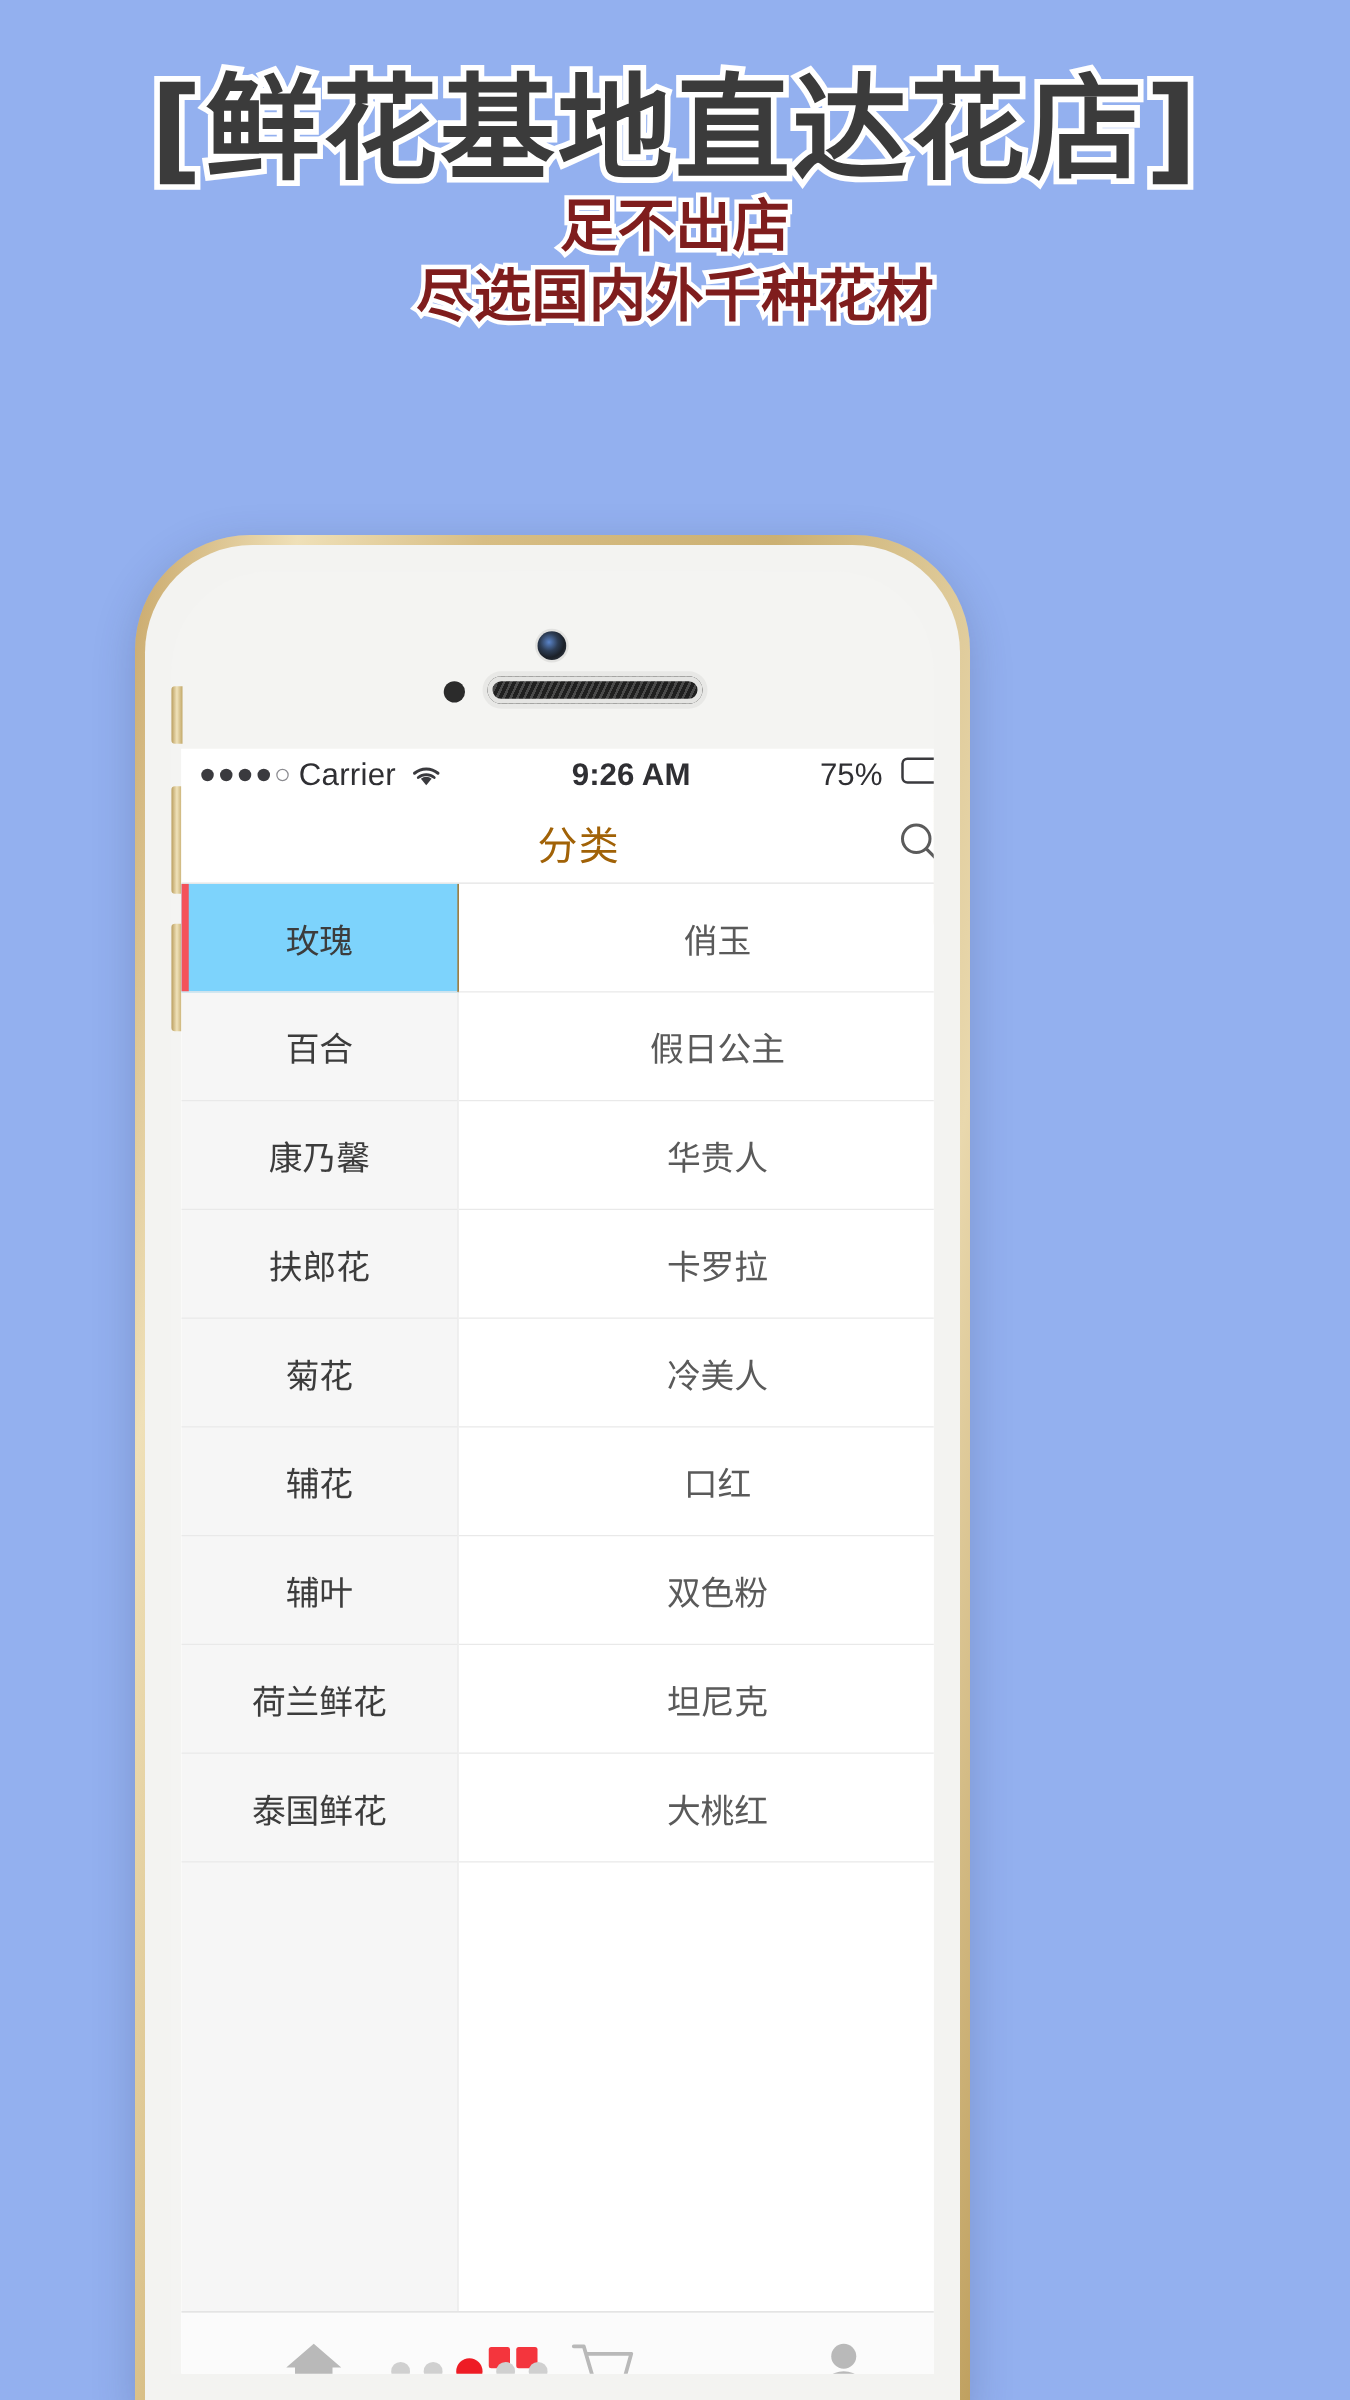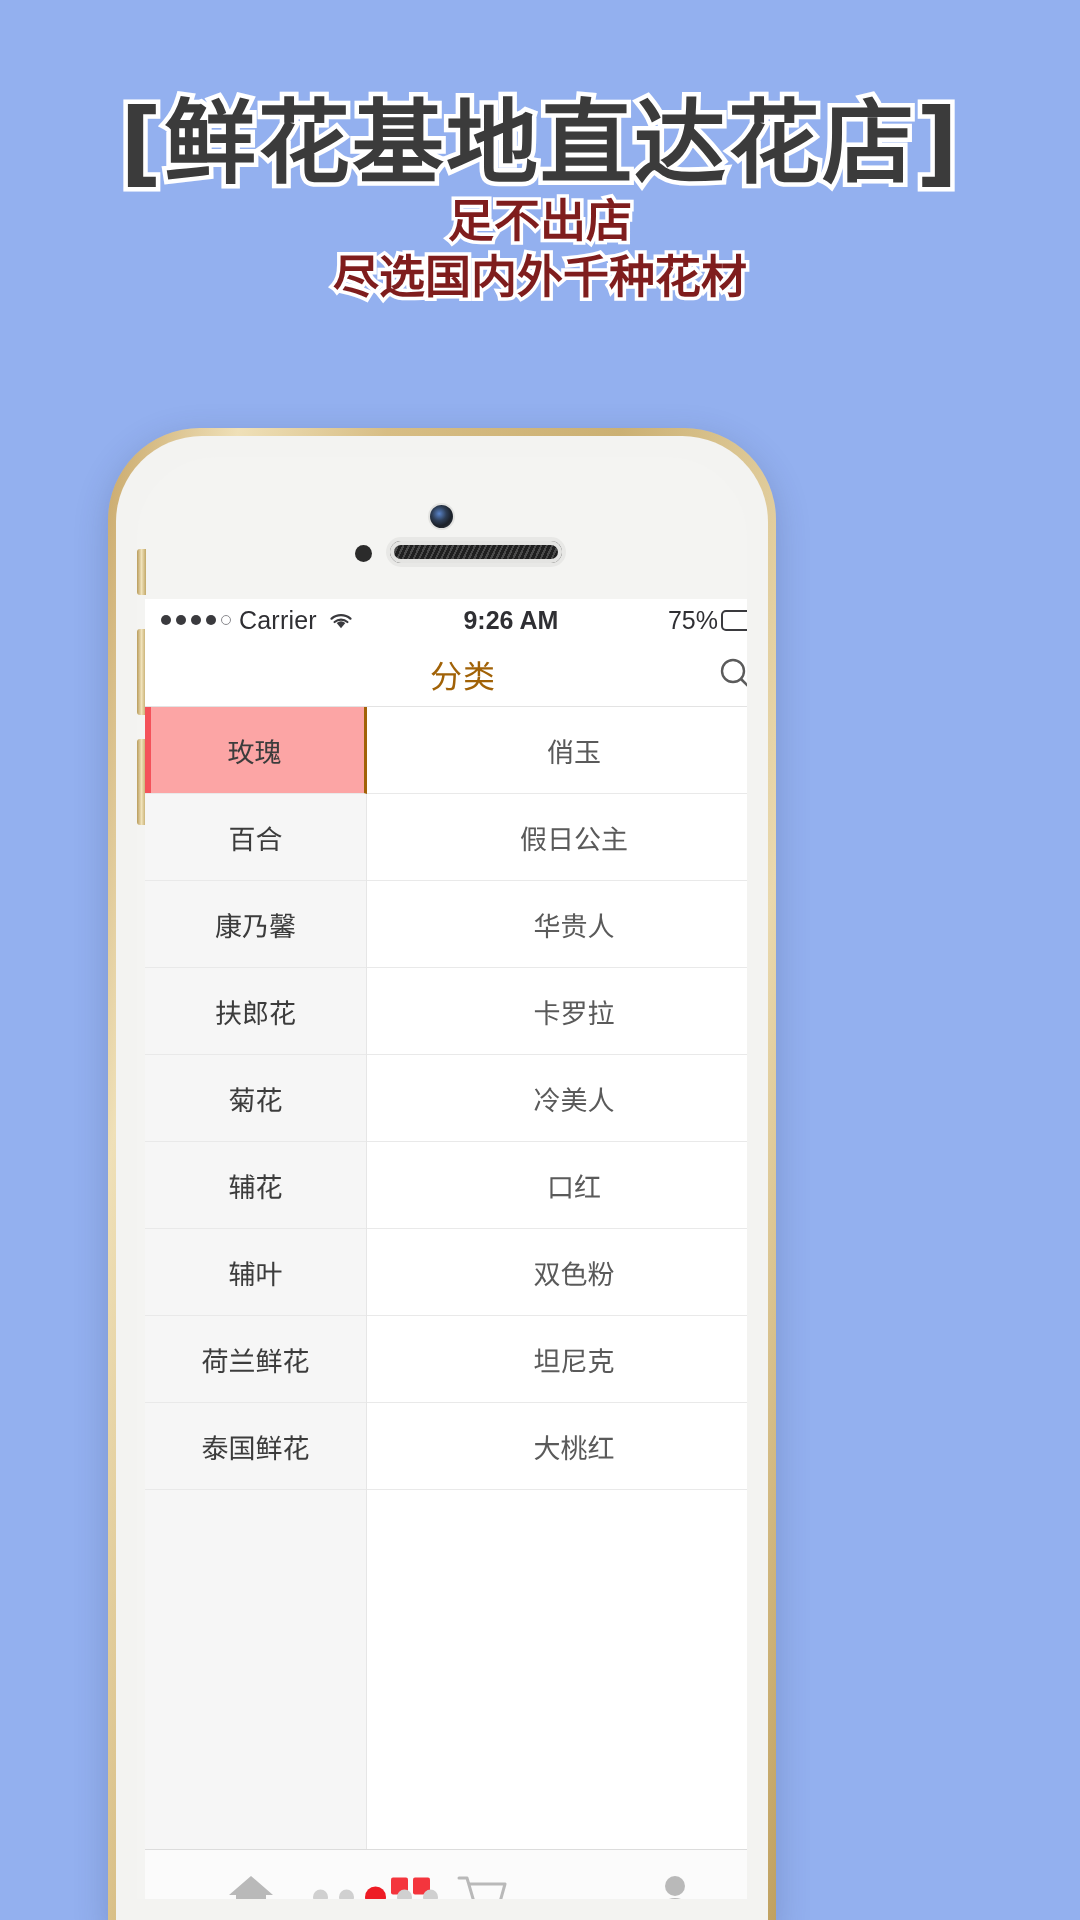--- a/index.html
+++ b/index.html
@@ -6,21 +6,21 @@
   html, body {
     width: 1080px; height: 1920px;
     overflow: hidden;
     font-family: "Liberation Sans", "DejaVu Sans", sans-serif;
   }
   body { background: #93b0ef; position: relative; }
 
   
   .promo {
     position: absolute; top: 0; left: 0; width: 1080px;
-    text-align: center; padding-top: 96px;
+    text-align: center; padding-top: 56px;
   }
   .promo-title {
     font-size: 92px;
     font-weight: 700;
     color: #3b3b3b;
     letter-spacing: 2px;
     line-height: 1.05;
     -webkit-text-stroke: 9px #ffffff;
     paint-order: stroke fill;
     white-space: nowrap;
@@ -113,21 +113,21 @@
     background: #ffffff;
   }
   .sb-left { display: flex; align-items: center; gap: 8px; }
   .dots { display: flex; gap: 5px; align-items: center; }
   .dot { width: 10px; height: 10px; border-radius: 50%; background: #3a3a3e; }
   .dot.hollow { background: transparent; border: 1.6px solid #8b8b90; }
   .carrier { font-size: 25px; letter-spacing: .2px; }
   .wifi { width: 26px; height: 19px; position: relative; margin-left: 3px; }
   .wifi svg { display: block; }
   .sb-center { flex: 1; text-align: center; font-size: 25px; font-weight: 600; }
-  .sb-right { display: flex; align-items: center; gap: 3px; }
+  .sb-right { display: flex; align-items: flex-start; gap: 15px; }
   .batt-pct { font-size: 25px; }
   .batt {
     width: 44px; height: 21px; border: 2px solid #3a3a3e;
     border-radius: 5px; position: relative; padding: 2px;
   }
   .batt::after {
     content: ""; position: absolute; right: -6px; top: 6px;
     width: 4px; height: 8px; background: #3a3a3e; border-radius: 0 2px 2px 0;
   }
   .batt-fill { height: 100%; background: #3a3a3e; border-radius: 2px; }
@@ -154,22 +154,22 @@
   }
   .col-right { flex: 1; background: #ffffff; }
   .row {
     height: 87px;
     display: flex; align-items: center; justify-content: center;
     position: relative;
     font-size: 27px; color: #3c3c3c;
     border-bottom: 1px solid #e9e9e9;
   }
   .col-left .row.active {
-    background: #fca5a5;
-    border-right: 3px solid #a16207;
+    background: #7dd3fc;
+    border-right: 1px solid #a16207;
     margin-right: -1px;
   }
   .col-left .row.active::before {
     content: ""; position: absolute; left: 0; top: 0;
     width: 6px; height: 100%; background: #f4525a;
   }
   .col-right .row { color: #5a5a5a; }
 
   
   .tabbar {

